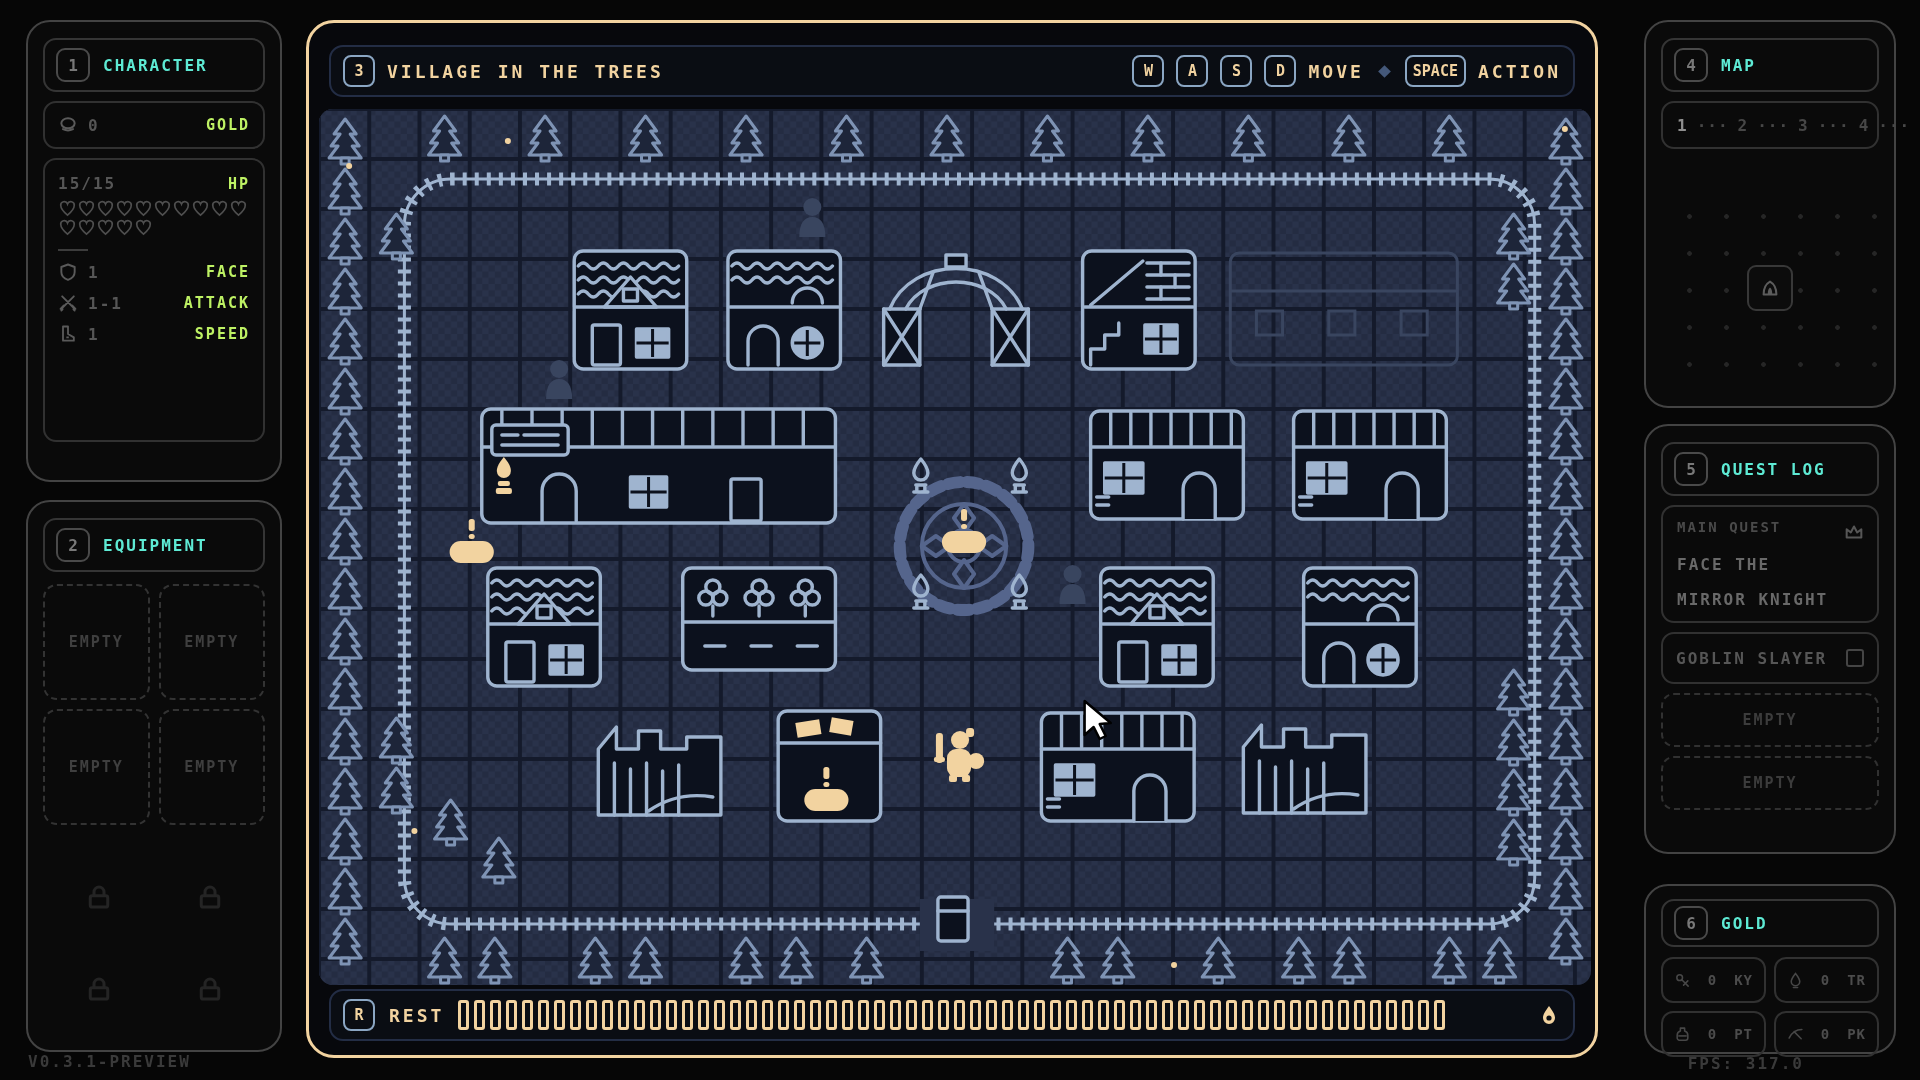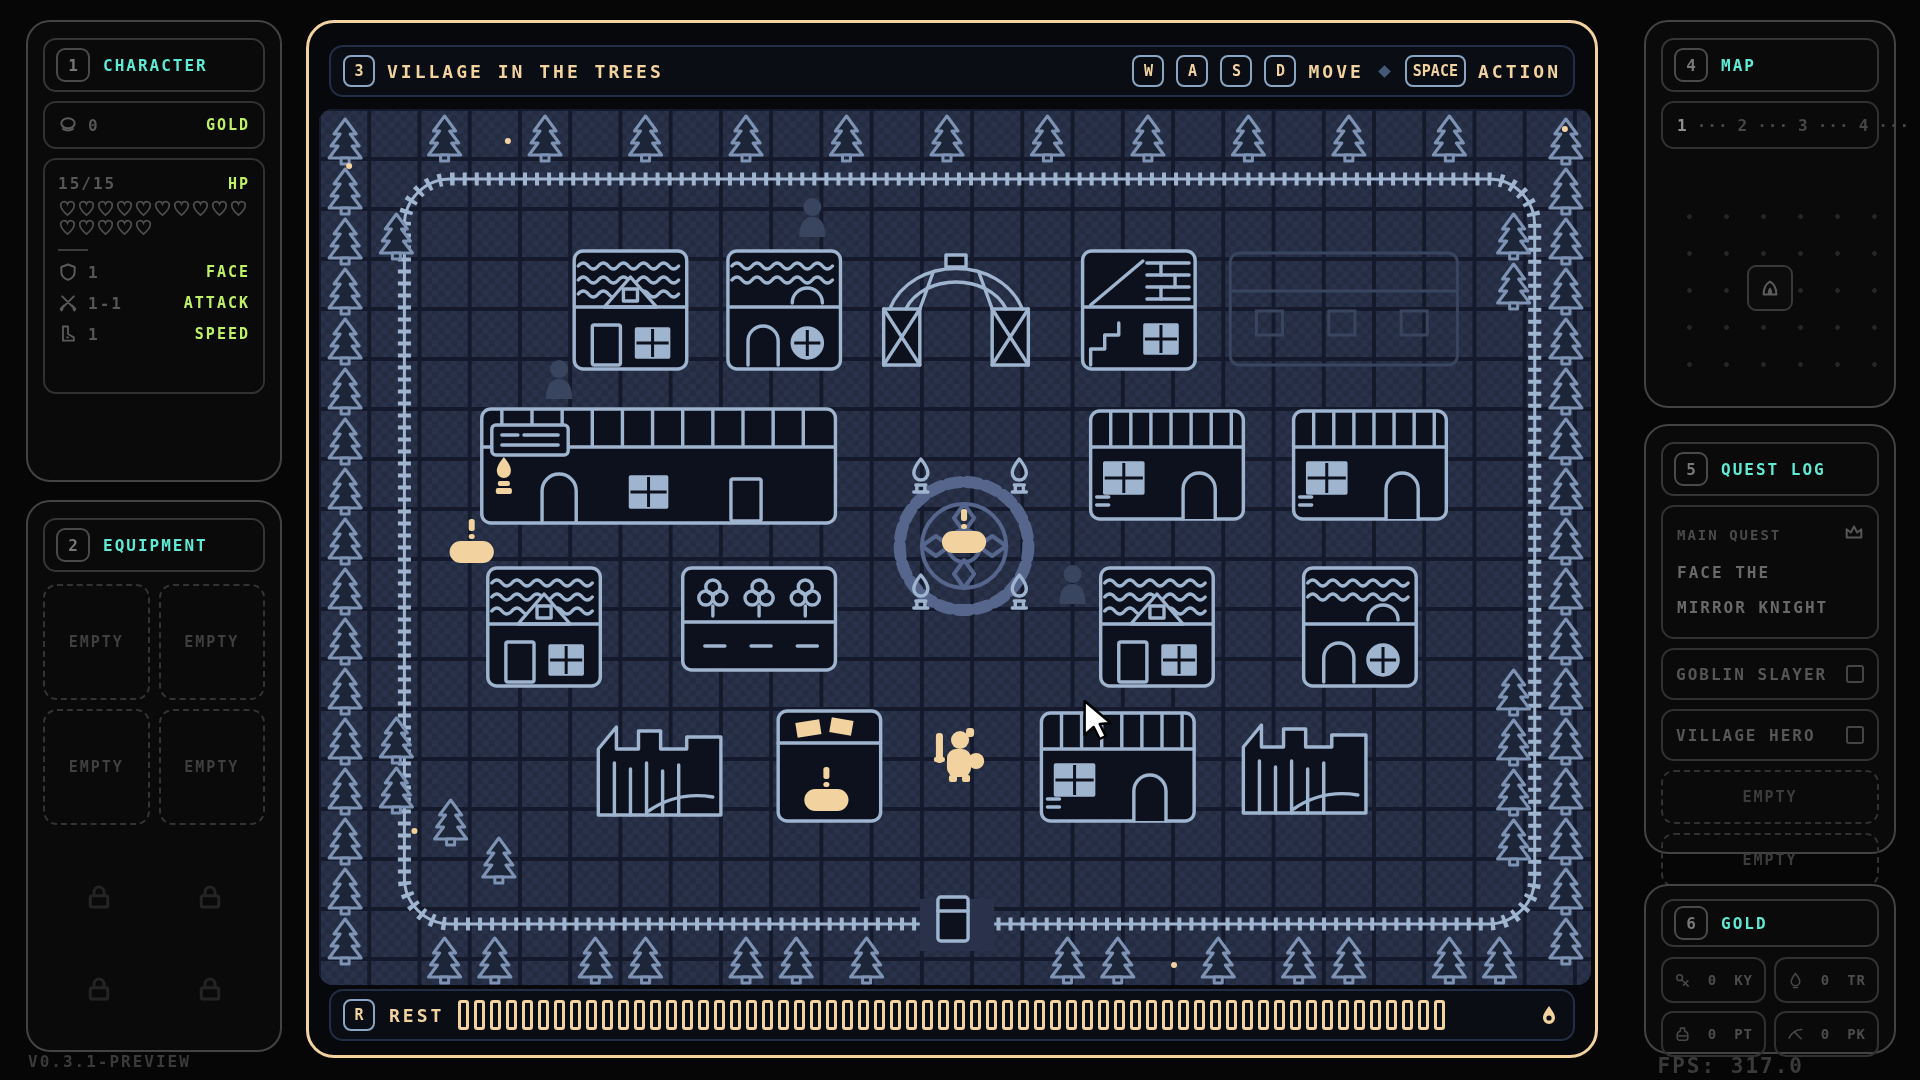--- a/index.html
+++ b/index.html
@@ -22,21 +22,21 @@
 .divider{width:30px;height:0;border-top:2px solid #3c3c3c;margin:12px 0 10px}
 .statrow{display:flex;align-items:center;gap:10px;margin-top:11px}
 .statrow .lab{margin-left:auto}
 .slotgrid{display:grid;grid-template-columns:1fr 1fr;gap:9px;margin:12px 15px 0}
 .eslot{height:116px;border:2px dashed #333;border-radius:14px;display:flex;align-items:center;
   justify-content:center;color:#3f3f3f;font-size:15px;letter-spacing:2px}
 .lockgrid{display:grid;grid-template-columns:1fr 1fr;margin:26px 15px 0}
 .lockcell{height:92px;display:flex;align-items:center;justify-content:center;color:#242424}
 .version{position:absolute;left:28px;top:1052px;color:#3a3a3a;font-size:16px;letter-spacing:2px}
 .fps{position:absolute;left:1552px;width:252px;top:1054px;text-align:right;color:#3a3a3a;
-  font-size:21px;letter-spacing:2px}
+  font-size:16px;letter-spacing:2px}
 
 .frame{position:absolute;left:306px;top:20px;width:1292px;height:1038px;border:3px solid #f2d3a0;
   border-radius:28px;background:#07080c}
 .gbar{position:absolute;left:20px;right:20px;height:52px;border:2px solid #232d45;
   border-radius:14px;background:#0a0d13;display:flex;align-items:center;padding:0 12px;gap:14px}
 .gbar.top{top:22px;justify-content:space-between}
 .gbar.bottom{bottom:14px}
 .gk{min-width:32px;height:32px;border:2px solid #8ba6c3;border-radius:8px;color:#f2d3a0;
   display:flex;align-items:center;justify-content:center;font-size:15px;flex:none;padding:0 6px}
 .goldtxt{color:#f2d3a0;font-size:18px;letter-spacing:3px}
@@ -50,21 +50,21 @@
 
 .lvlrow{height:48px;display:flex;align-items:center;gap:9px;padding:0 14px;color:#474747;
   font-size:16px;letter-spacing:1px}
 .lvlrow .cur{color:#8f8f8f}
 .minimap{position:absolute;left:16px;right:16px;top:164px;bottom:16px;
   background-image:radial-gradient(circle,#262626 2px,transparent 2.6px);
   background-size:37px 37px;background-position:9px 12px;display:flex;align-items:center;
   justify-content:center}
 .tentbox{width:46px;height:46px;border:2px solid #383838;border-radius:9px;color:#5c5c5c;
   display:flex;align-items:center;justify-content:center;background:#0c0c0c}
-.mqbox{padding:20px 14px;position:relative}
+.mqbox{padding:12px 14px;position:relative}
 .mqlabel{color:#4a4a4a;font-size:14px;letter-spacing:2px}
 .mqline{color:#696969;font-size:16px;letter-spacing:2px;margin-top:20px}
 .crown{position:absolute;right:12px;top:14px;width:22px;height:22px;color:#565656}
 .qrow{height:52px}
 .chk{width:18px;height:18px;border:2px solid #454545;border-radius:3px;flex:none}
 .qempty{height:54px;border:2px dashed #313131;border-radius:13px;margin:9px 15px 0;
   display:flex;align-items:center;justify-content:center;color:#3c3c3c;font-size:15px;letter-spacing:2px}
 .itemgrid{display:grid;grid-template-columns:1fr 1fr;gap:8px;margin:10px 15px 0}
 .islot{height:46px;border:2px solid #313131;border-radius:12px;display:flex;align-items:center;
   justify-content:space-between;padding:0 11px;color:#4c4c4c;font-size:14px;letter-spacing:1px}
@@ -89,21 +89,21 @@
   <div class="ibox rowflex" style="height:48px">
     <span style="display:flex;align-items:center;gap:10px">
       <svg class="sic" viewBox="0 0 24 24">
           <ellipse cx="12" cy="10" rx="8" ry="6" fill="none" stroke="currentColor" stroke-width="2.4"></ellipse>
           <path d="M6 17 Q12 20 18 17" fill="none" stroke="currentColor" stroke-width="2.4" stroke-linecap="round"></path>
         </svg>
       <span class="dimtxt">0</span>
     </span>
     <span class="dimlab">GOLD</span>
   </div>
-  <div class="ibox" style="height:236px;padding:14px 13px">
+  <div class="ibox" style="height:284px;padding:14px 13px">
     <div class="rowflex" style="padding:0">
       <span class="dimtxt">15/15</span>
       <span class="dimlab">HP</span>
     </div>
     <div id="hearts">
         <svg class="heart" viewBox="0 0 24 24">
           <path d="M12 20.5 C5.8 15.2 3.5 11.2 3.5 8.3 A4.4 4.4 0 0 1 12 6.2 A4.4 4.4 0 0 1 20.5 8.3 C20.5 11.2 18.2 15.2 12 20.5 Z"></path>
         </svg>
         <svg class="heart" viewBox="0 0 24 24">
           <path d="M12 20.5 C5.8 15.2 3.5 11.2 3.5 8.3 A4.4 4.4 0 0 1 12 6.2 A4.4 4.4 0 0 1 20.5 8.3 C20.5 11.2 18.2 15.2 12 20.5 Z"></path>
@@ -627,24 +627,20 @@
     <div class="mqline">FACE THE</div>
     <div class="mqline" style="margin-top:16px">MIRROR KNIGHT</div>
     <svg class="crown" viewBox="0 0 24 24">
         <path d="M4 18 V9 L8.5 12.5 L12 6 L15.5 12.5 L20 9 V18 Z" fill="none" stroke="currentColor" stroke-width="2.2" stroke-linejoin="round"></path>
       </svg>
   </div>
   <div class="ibox rowflex qrow">
     <span class="dimtxt">GOBLIN SLAYER</span>
     <span class="chk"></span>
   </div>
-  <div class="ibox rowflex qrow">
-    <span class="dimtxt">VILLAGE HERO</span>
-    <span class="chk"></span>
-  </div>
   <div class="qempty">EMPTY</div>
   <div class="qempty">EMPTY</div>
 </section>
 
 <section class="panel" style="left:1644px;top:884px;width:252px;height:170px">
   <div class="phead" style="height:48px;margin-top:13px">
     <div class="kcap">6</div>
     <div class="ptitle">GOLD</div>
   </div>
   <div class="itemgrid">

